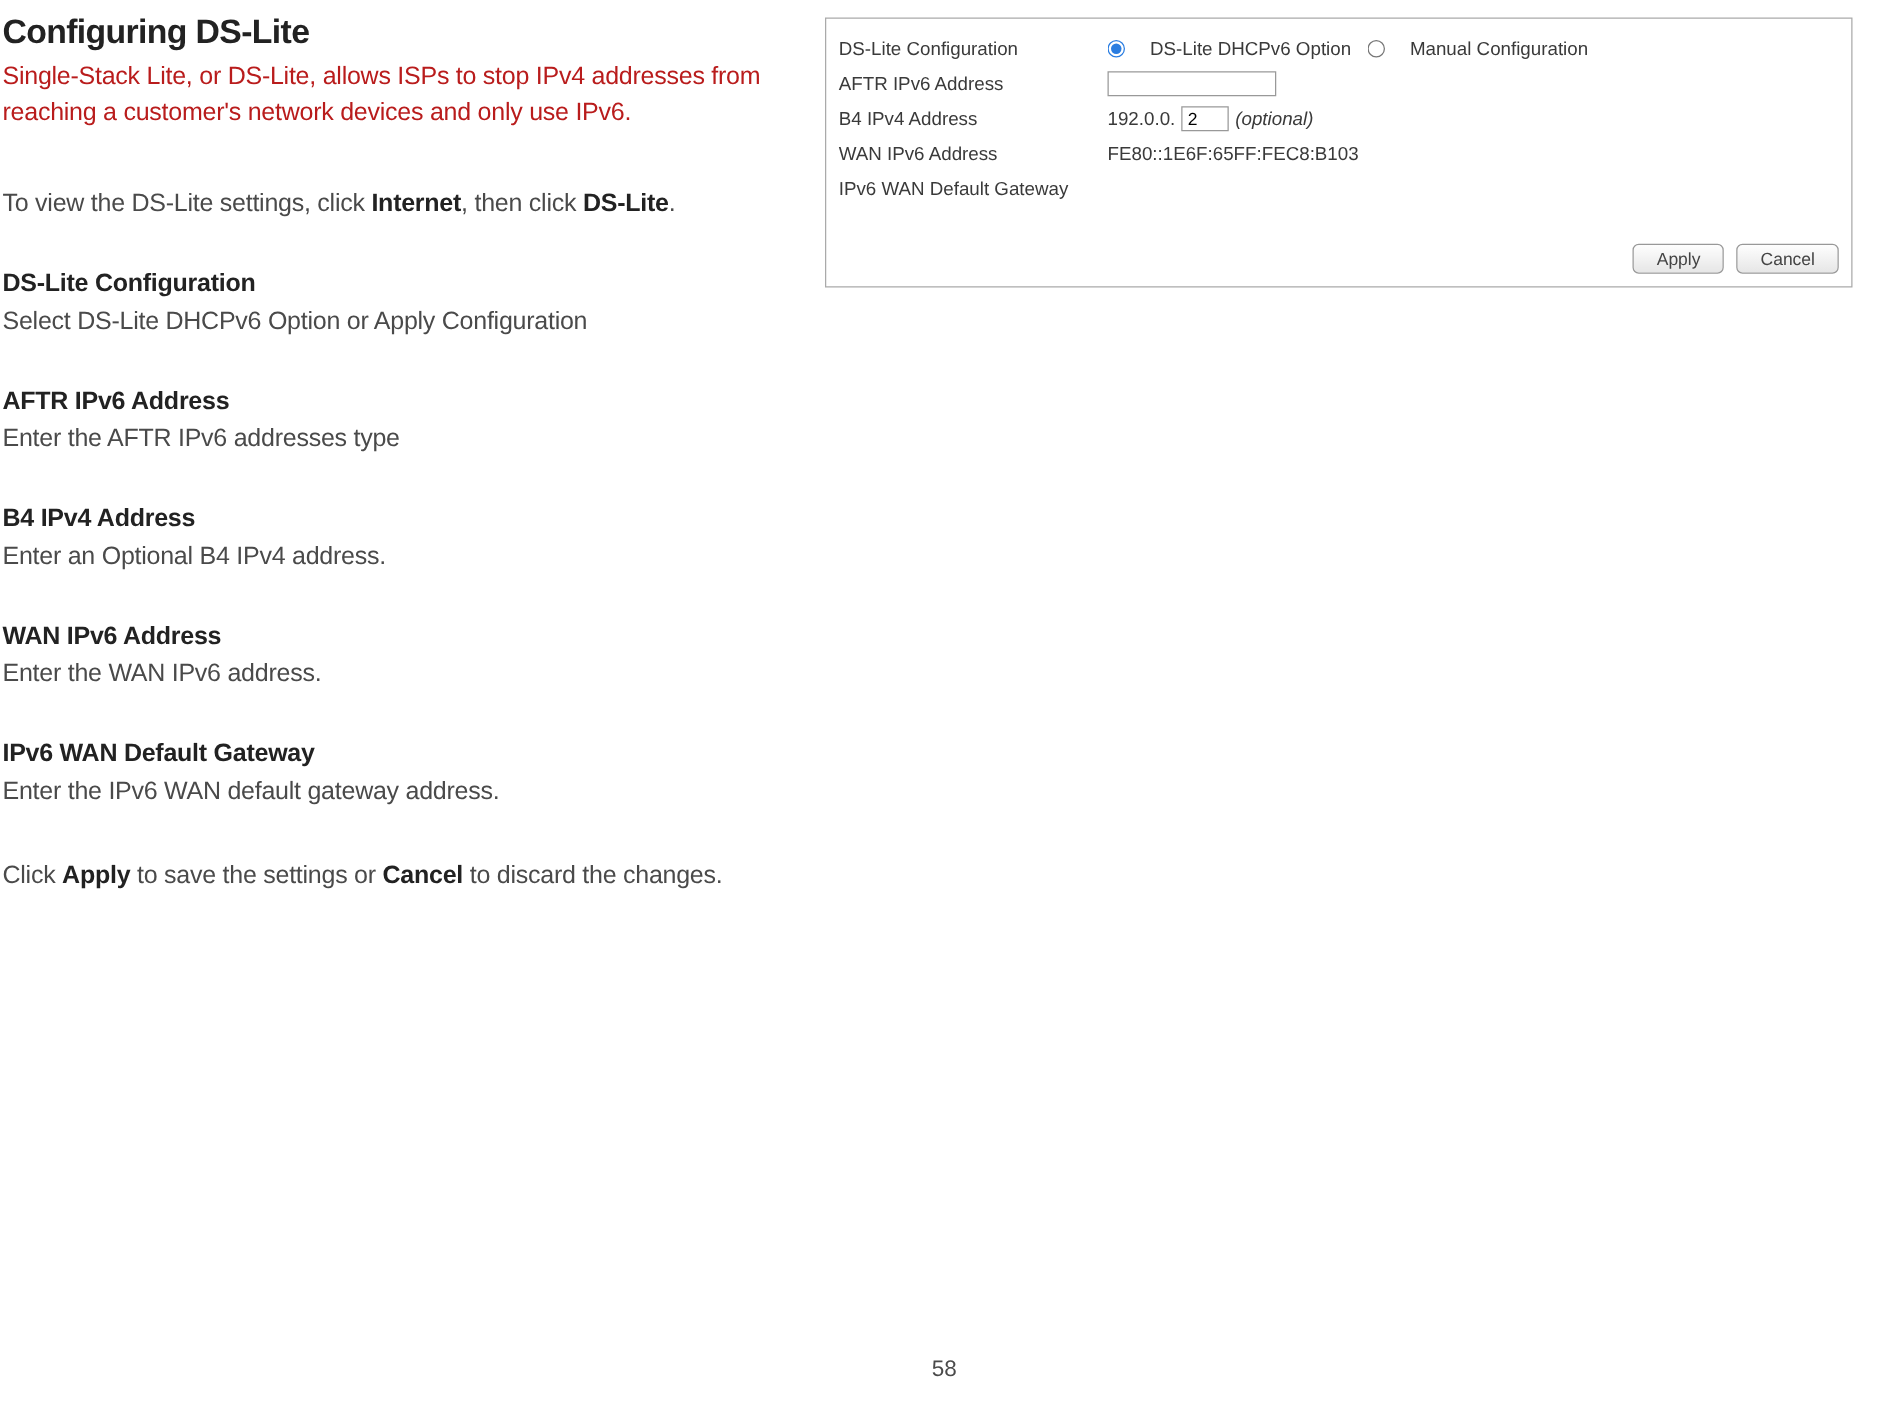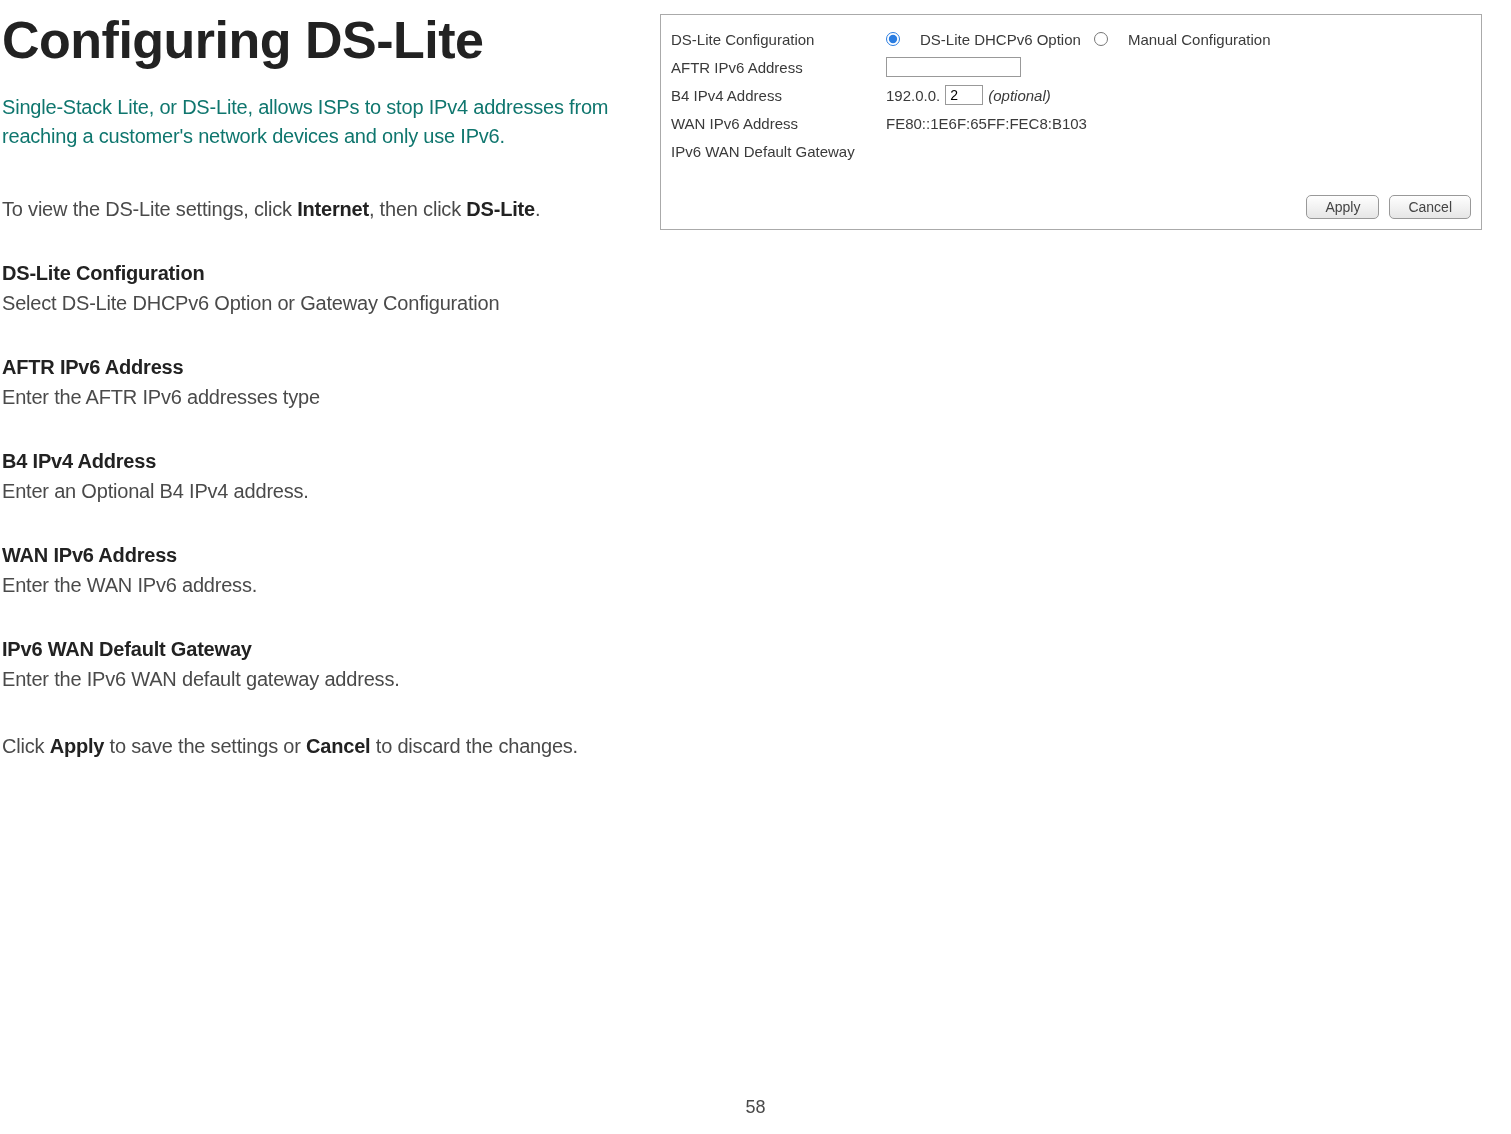--- a/index.html
+++ b/index.html
@@ -14,30 +14,30 @@
     .page-wrap {
       display: flex;
       padding: 10px 20px 0 0;
       gap: 20px;
     }
     .left-col {
       flex: 0 0 640px;
       padding-left: 2px;
     }
     h1 {
-      font-size: 52px;
+      font-size: 27px;
       font-weight: 700;
       letter-spacing: -0.5px;
-      margin-bottom: 23px;
+      margin-bottom: 6px;
       font-family: Arial, Helvetica, sans-serif;
     }
     .intro {
       font-size: 20px;
       line-height: 1.45;
-      color: #0f766e;
+      color: #b91c1c;
       letter-spacing: -0.2px;
     }
     .section {
       margin-top: 38px;
     }
     .section.first { margin-top: 44px; }
     .section-h {
       font-size: 20px;
       font-weight: 700;
       color: #222;
@@ -118,21 +118,21 @@
       background: linear-gradient(#fefefe, #e6e6e6);
       color: #444;
       font-size: 14px;
       padding: 3px 18px;
       cursor: pointer;
       font-family: Arial, sans-serif;
     }
 
     .page-number {
       position: absolute;
-      bottom: 16px;
+      bottom: 28px;
       left: 0; right: 0;
       text-align: center;
       font-size: 18px;
       color: #4a4a4a;
     }
   </style>
 </head>
 <body>
 
 <div class="page-wrap">
@@ -141,21 +141,21 @@
     <p class="intro">Single-Stack Lite, or DS-Lite, allows ISPs to stop IPv4 addresses from reaching a customer's network devices and only use IPv6.</p>
 
     <div class="section first">
       <p class="section-body">
         <span>To view the DS-Lite settings, click </span><b class="inline">Internet</b><span>, then click </span><b class="inline">DS-Lite</b><span>.</span>
       </p>
     </div>
 
     <div class="section">
       <div class="section-h">DS-Lite Configuration</div>
-      <div class="section-body">Select DS-Lite DHCPv6 Option or Gateway Configuration</div>
+      <div class="section-body">Select DS-Lite DHCPv6 Option or Apply Configuration</div>
     </div>
 
     <div class="section">
       <div class="section-h">AFTR IPv6 Address</div>
       <div class="section-body">Enter the AFTR IPv6 addresses type</div>
     </div>
 
     <div class="section">
       <div class="section-h">B4 IPv4 Address</div>
       <div class="section-body">Enter an Optional B4 IPv4 address.</div>

